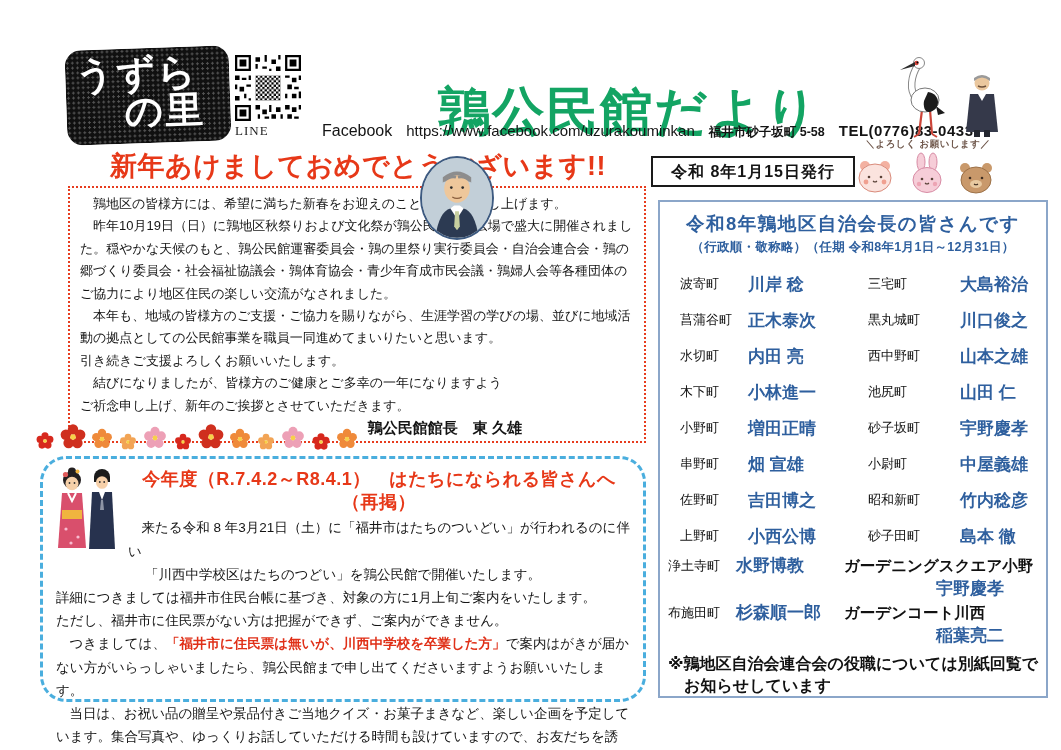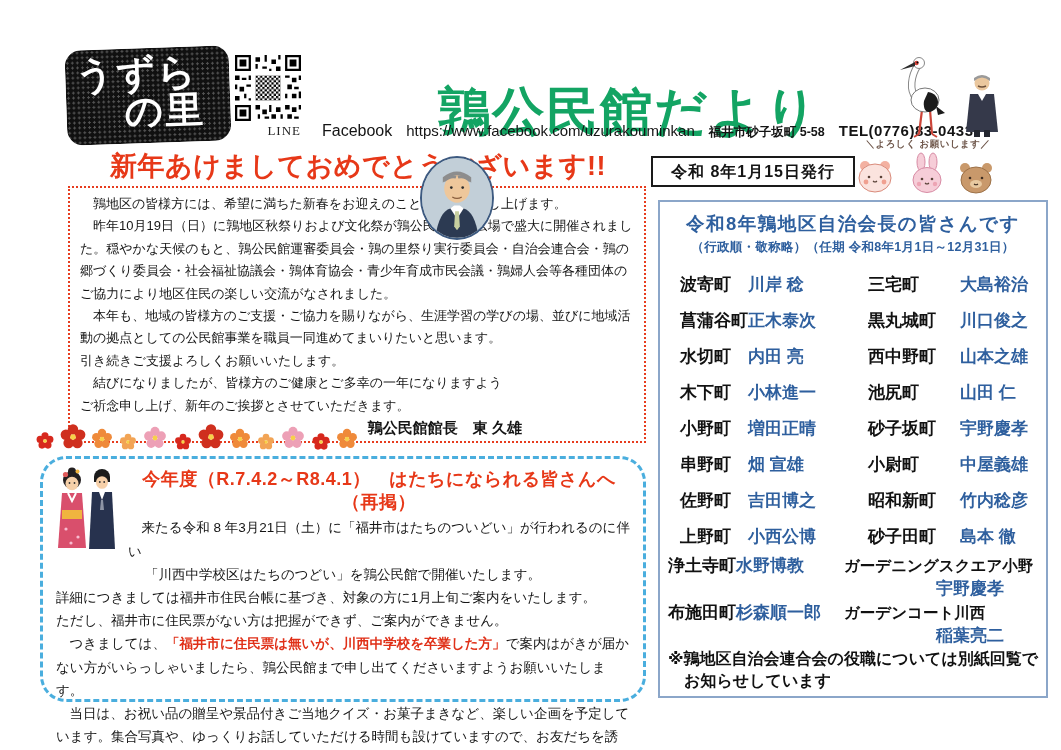--- a/index.html
+++ b/index.html
@@ -5,21 +5,21 @@
   html,body{margin:0;padding:0;background:#ffffff;}
   body{width:1061px;height:750px;font-family:"Liberation Sans","DejaVu Sans",sans-serif;color:#141414;}
   .page{position:relative;width:1061px;height:750px;background:#fff;overflow:hidden;}
 
   
   .logo{position:absolute;left:66px;top:48px;width:164px;height:95px;background:#101010;
     border-radius:16px;transform:rotate(-2deg);color:#fff;font-weight:900;
     background-image:radial-gradient(rgba(255,255,255,.28) 1px,transparent 1.3px);background-size:5px 5px;}
   .logo .l1{font-size:38px;line-height:42px;padding:4px 0 0 10px;letter-spacing:2px;}
   .logo .l2{font-size:38px;line-height:40px;padding-left:58px;margin-top:-3px;letter-spacing:2px;}
-  .qr-wrap{position:absolute;left:235px;top:55px;width:66px;text-align:right;}
+  .qr-wrap{position:absolute;left:235px;top:55px;width:66px;text-align:left;}
   .qr-wrap svg{display:block;width:66px;height:66px;}
   .qr-label{font-family:"Liberation Serif","DejaVu Serif",serif;font-size:13px;letter-spacing:1px;color:#222;margin-top:2px;}
   .m-title{position:absolute;left:340px;top:42px;width:480px;text-align:right;
     font-size:52px;font-weight:900;color:#13a463;letter-spacing:2px;white-space:nowrap;}
   .contact1{position:absolute;left:318px;top:99px;display:flex;align-items:baseline;gap:16px;white-space:nowrap;}
   .url-part{font-family:"Liberation Mono","DejaVu Sans Mono",monospace;font-weight:700;font-size:15.5px;letter-spacing:.5px;color:#1a1a1a;}
   .mail-label{font-size:16px;color:#1a1a1a;}
   .mail-value{font-size:16px;color:#1a1a1a;}
   .contact2{position:absolute;left:322px;top:122px;display:flex;align-items:baseline;gap:14px;white-space:nowrap;}
   .fb-label{font-size:16px;} .fb-url{font-size:15px;}
@@ -59,26 +59,26 @@
 
   
   .box-council{position:absolute;left:658px;top:200px;width:390px;height:498px;border:2px solid #8ba6c9;
     box-sizing:border-box;padding-top:9px;}
   .council-title{text-align:center;font-size:18.5px;font-weight:800;color:#2e5f9e;letter-spacing:1.5px;}
   .council-sub{text-align:center;font-size:12.5px;font-weight:700;color:#2e5f9e;margin-top:3px;letter-spacing:.3px;}
   .c-rows{margin-top:10px;}
   .c-row{display:grid;grid-template-columns:68px 120px 92px auto;padding-left:20px;align-items:center;height:36px;}
   .c-row.tall{height:47px;align-items:start;padding-left:8px;}
   .c-row.tall > span{line-height:24px;}
-  .town{font-size:17px;font-weight:700;color:#111;white-space:nowrap;}
+  .town{font-size:13px;font-weight:400;color:#111;white-space:nowrap;}
   .cname{font-size:17px;font-weight:700;color:#2e5f9e;white-space:nowrap;}
   .wide{grid-column:3/5;margin-left:-12px;}
   .wtown{font-size:15.5px;font-weight:700;color:#111;line-height:24px;white-space:nowrap;}
   .wname{font-size:17px;font-weight:700;color:#2e5f9e;text-align:right;padding-right:42px;line-height:22px;}
-  .council-note{font-size:16px;font-weight:700;line-height:22px;
+  .council-note{margin-top:5px;font-size:16px;font-weight:700;line-height:22px;
     padding:0 6px 0 calc(8px + 1em);text-indent:-1em;color:#111;}
 </style>
 </head>
 <body>
 
 <div class="page">
 
   <div class="logo">
     <div class="l1">うずら</div>
     <div class="l2">の里</div>

